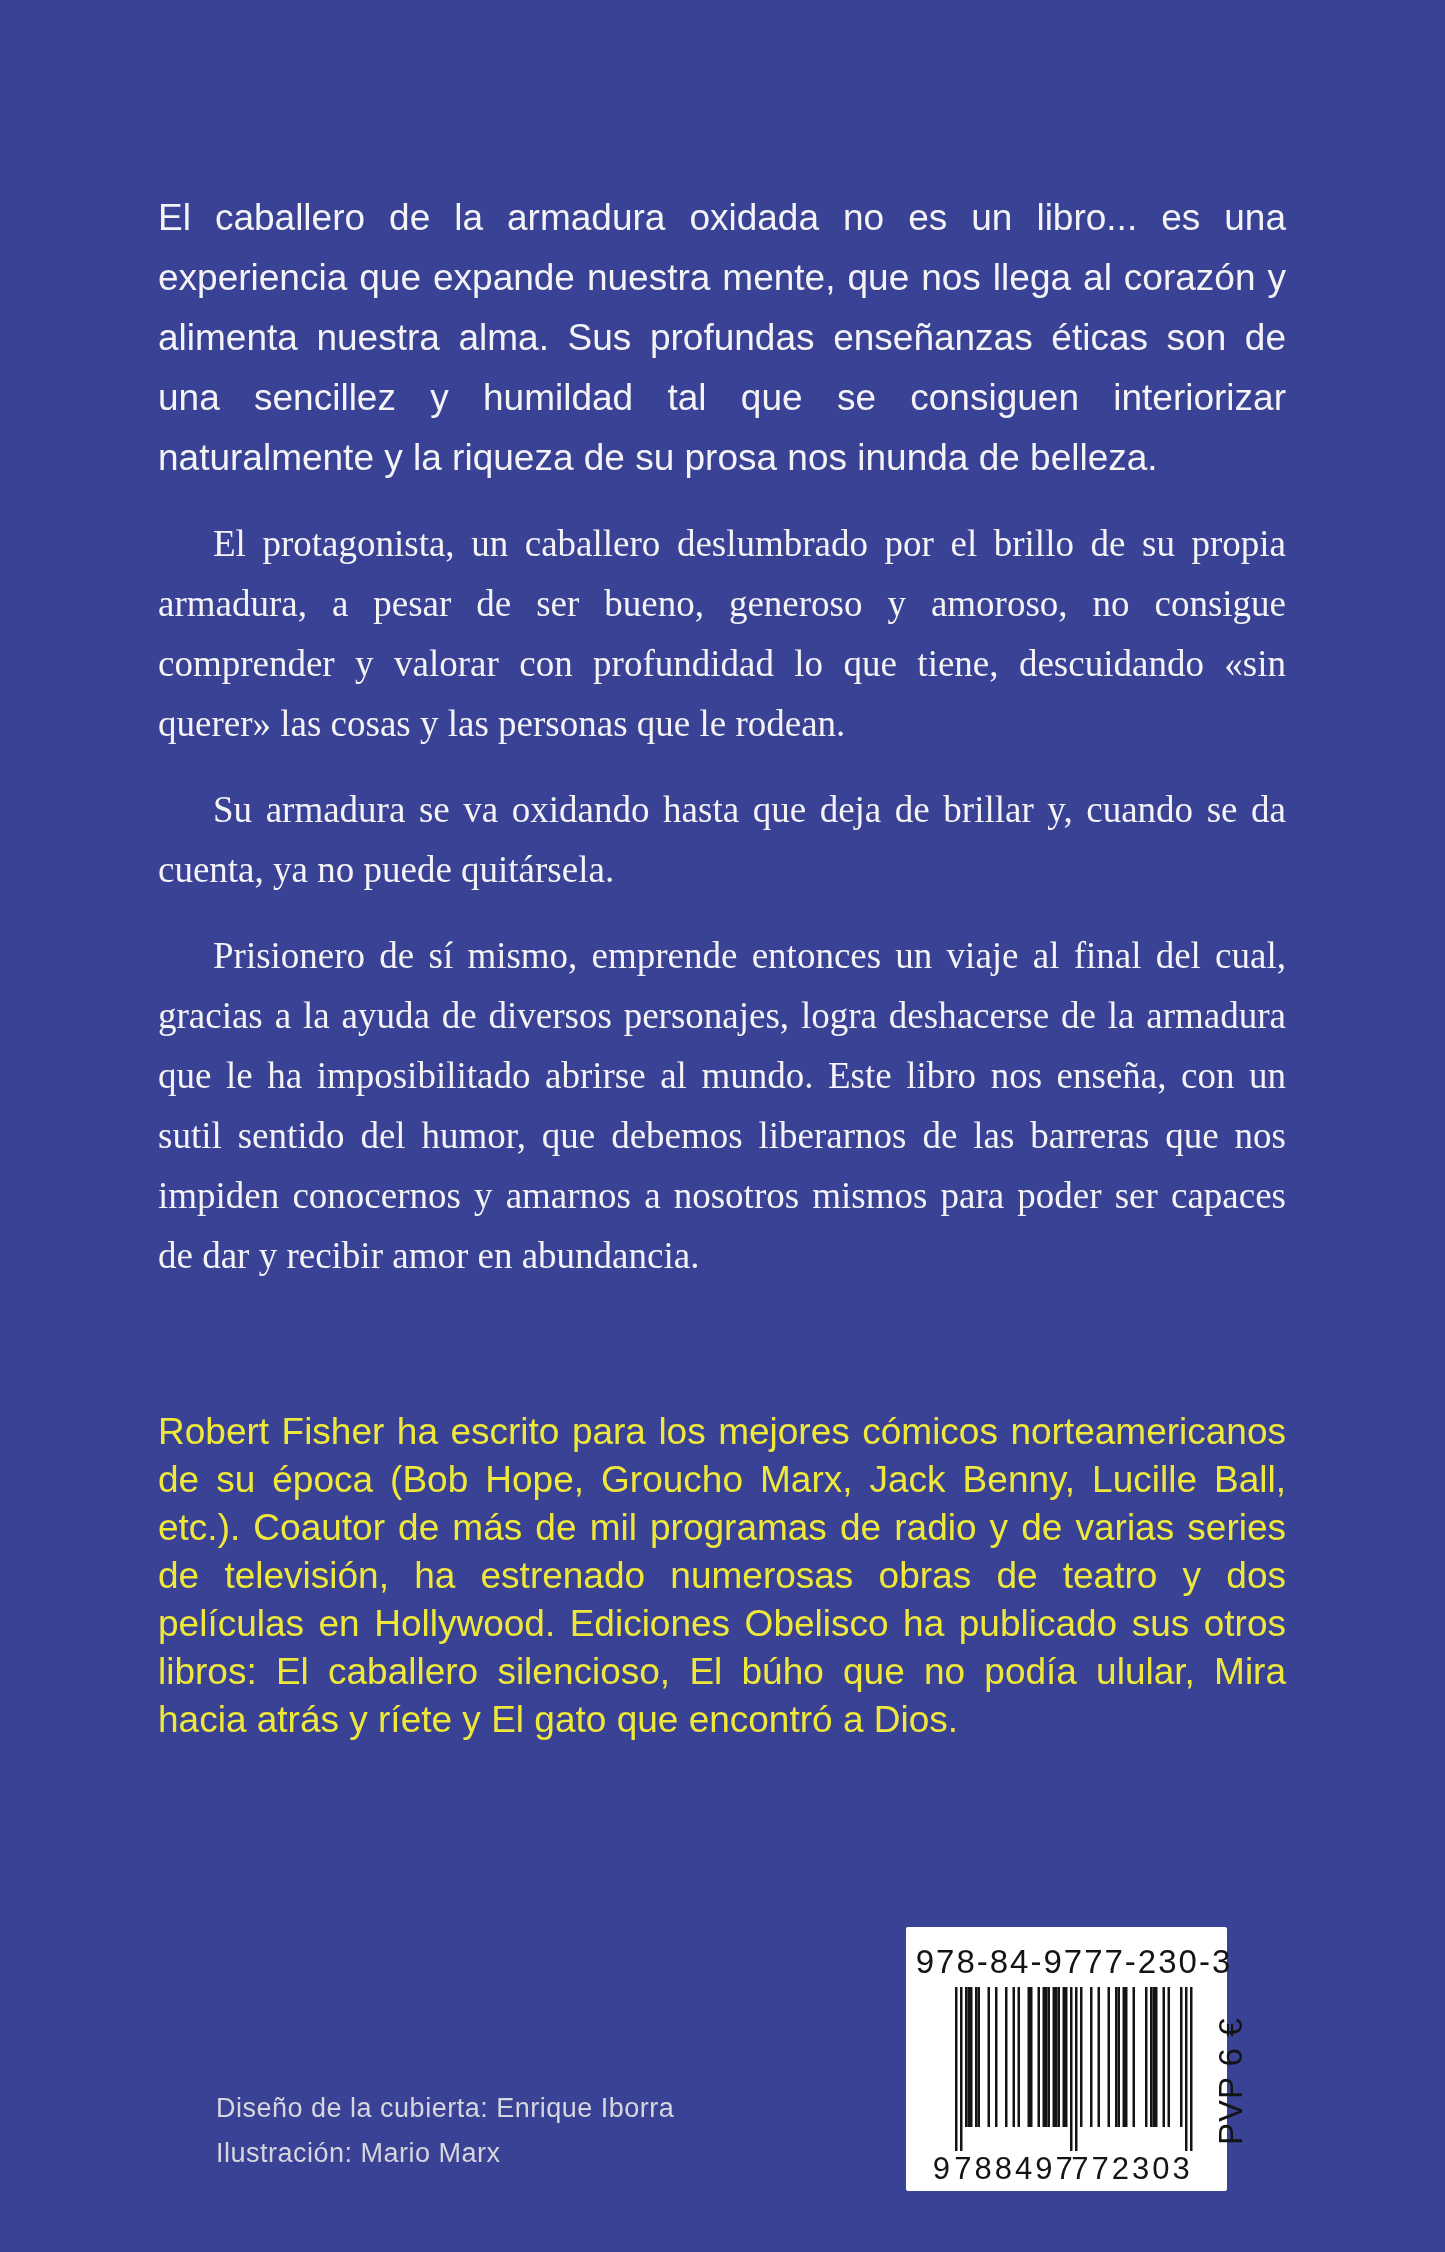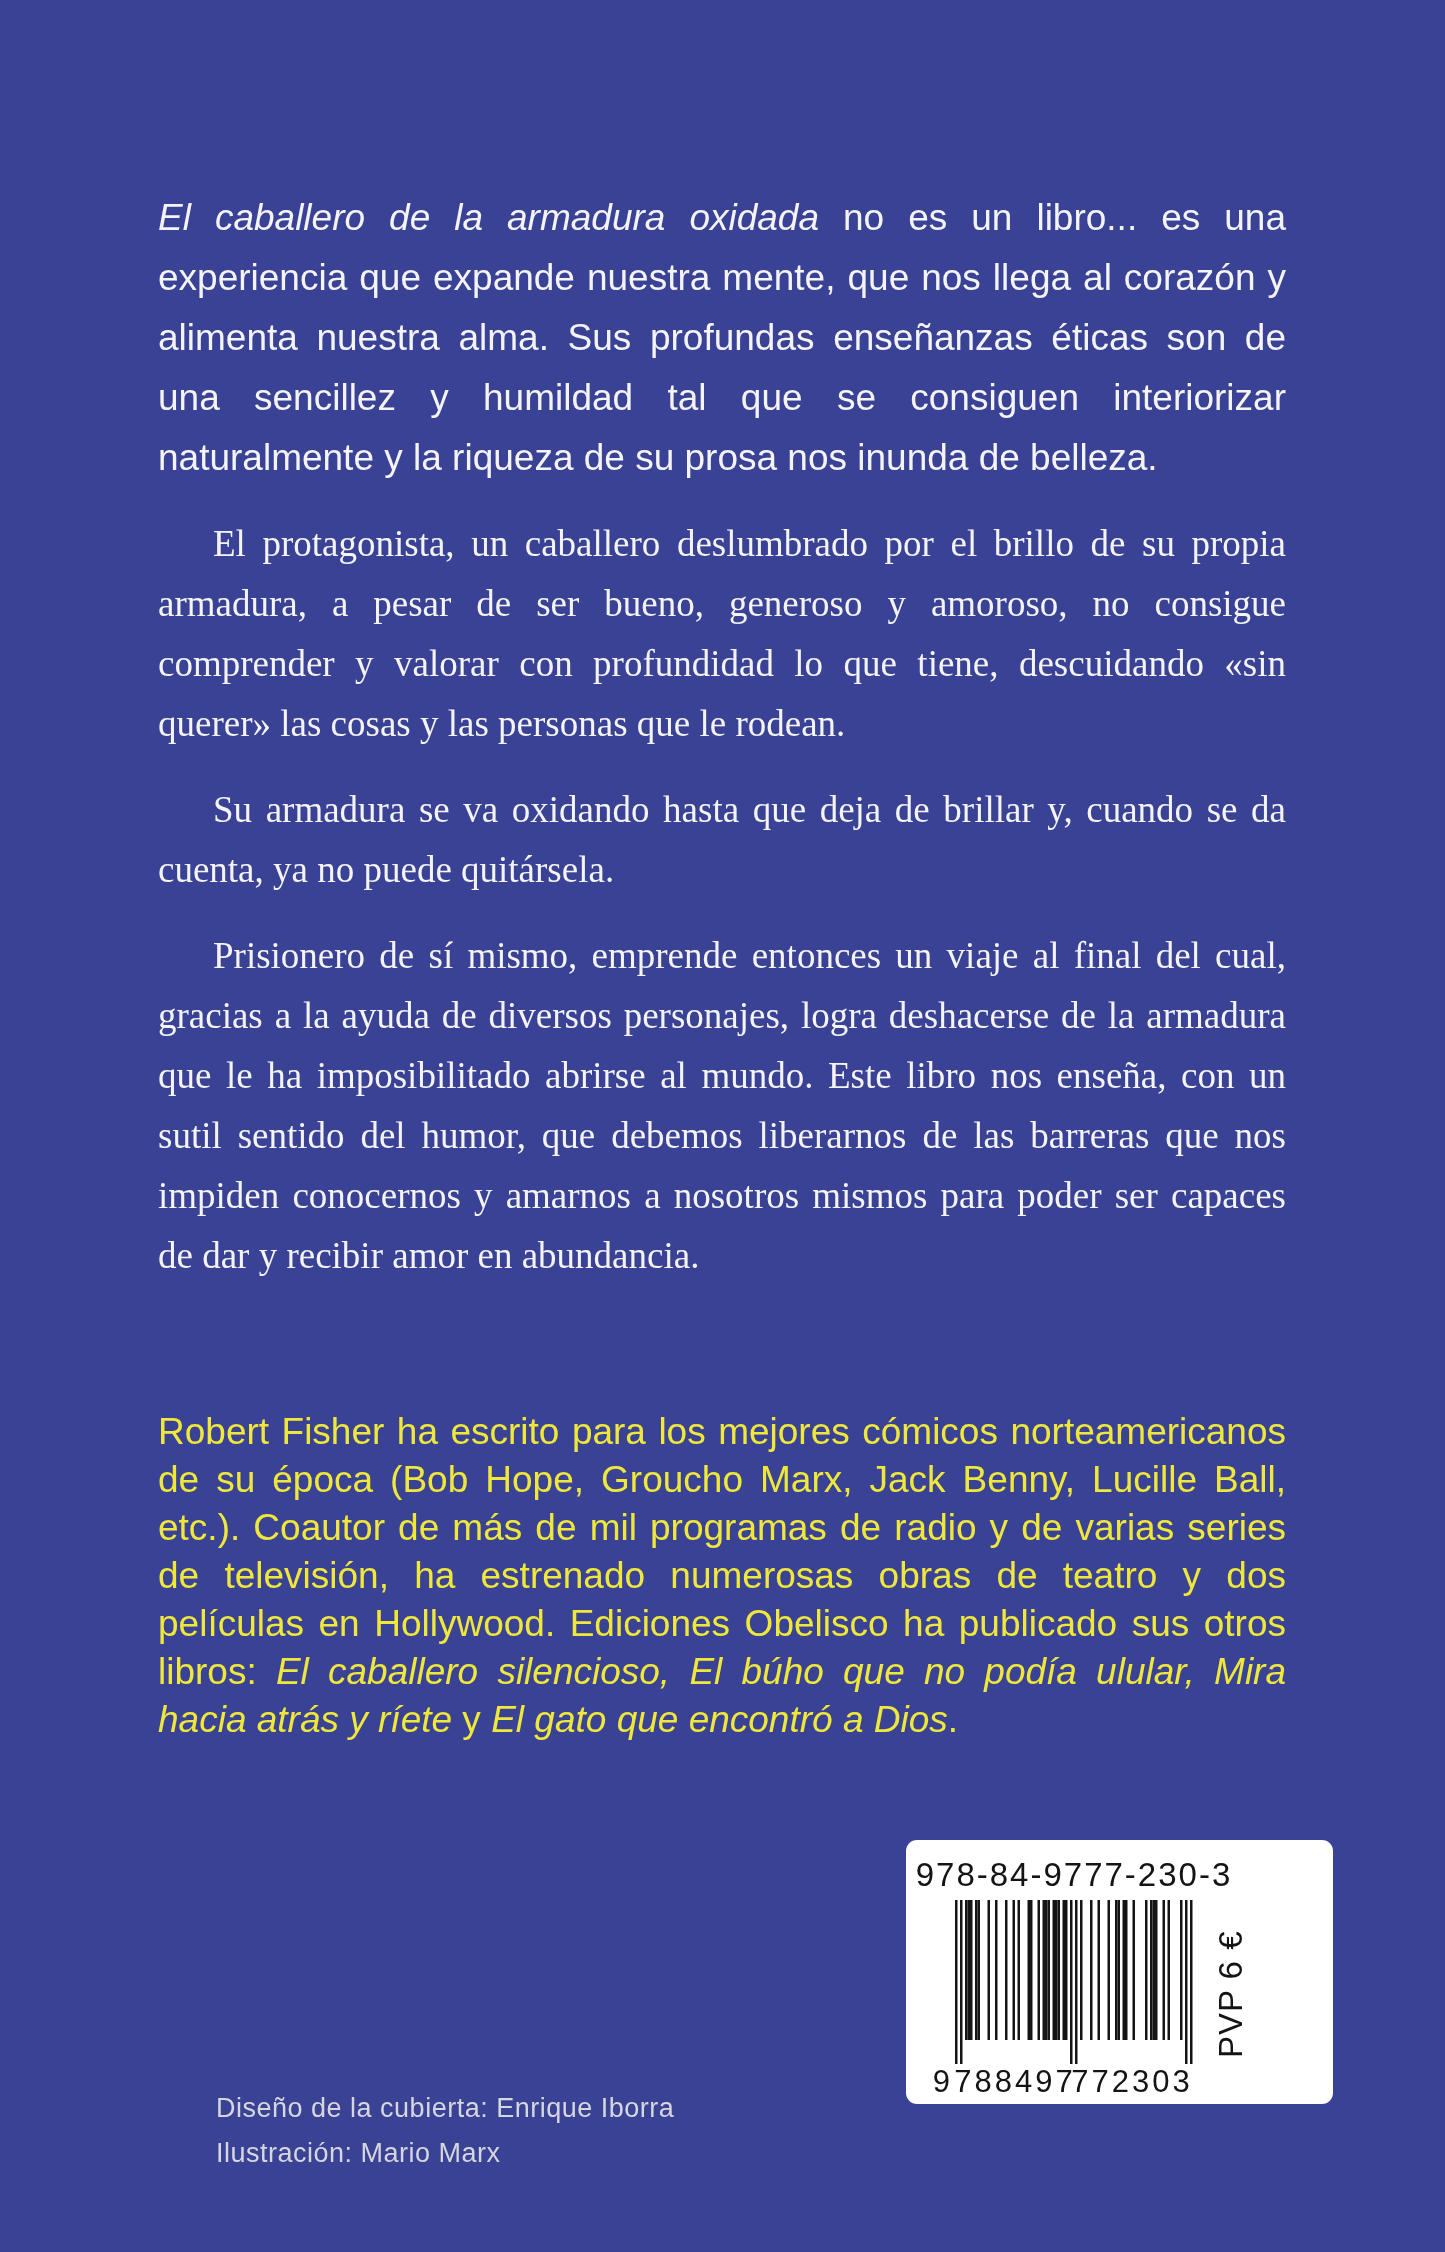--- a/index.html
+++ b/index.html
@@ -17,34 +17,34 @@
     font-family:"Liberation Sans", sans-serif;
   }
   .synopsis{
     position:absolute;left:158px;top:188px;width:1128px;
     color:var(--body_text);font-size:37px;line-height:60px;
     text-align:justify;
   }
   .synopsis p{margin:0;}
   .synopsis p + p{margin-top:26px;}
   .synopsis p.indent{text-indent:55px;font-family:Liberation Serif, serif;}
-  .italic{font-style:italic;}
+  .italic{}
   .author-note{
     position:absolute;left:158px;top:1408px;width:1128px;
     color:var(--author_text);font-size:37px;line-height:48px;
     text-align:justify;
   }
   .credits{
     position:absolute;left:216px;top:2086px;
     color:var(--credits_text);font-size:27px;line-height:45px;
     letter-spacing:0.5px;
   }
   .barcode-box{
-    position:absolute;left:906px;top:1840px;width:427px;height:264px;
-    background:var(--barcode_bg);border-radius:11px;
+    position:absolute;left:906px;top:1927px;width:321px;height:264px;
+    background:var(--barcode_bg);border-radius:2px;
   }
   .barcode-box svg{display:block;width:371px;height:264px;}
   .barcode-box svg text{
     font-family:"Liberation Sans", sans-serif;
     fill:var(--barcode_ink);
   }
   .barcode-box svg rect{fill:var(--barcode_ink);}
 </style>
 </head>
 <body>

